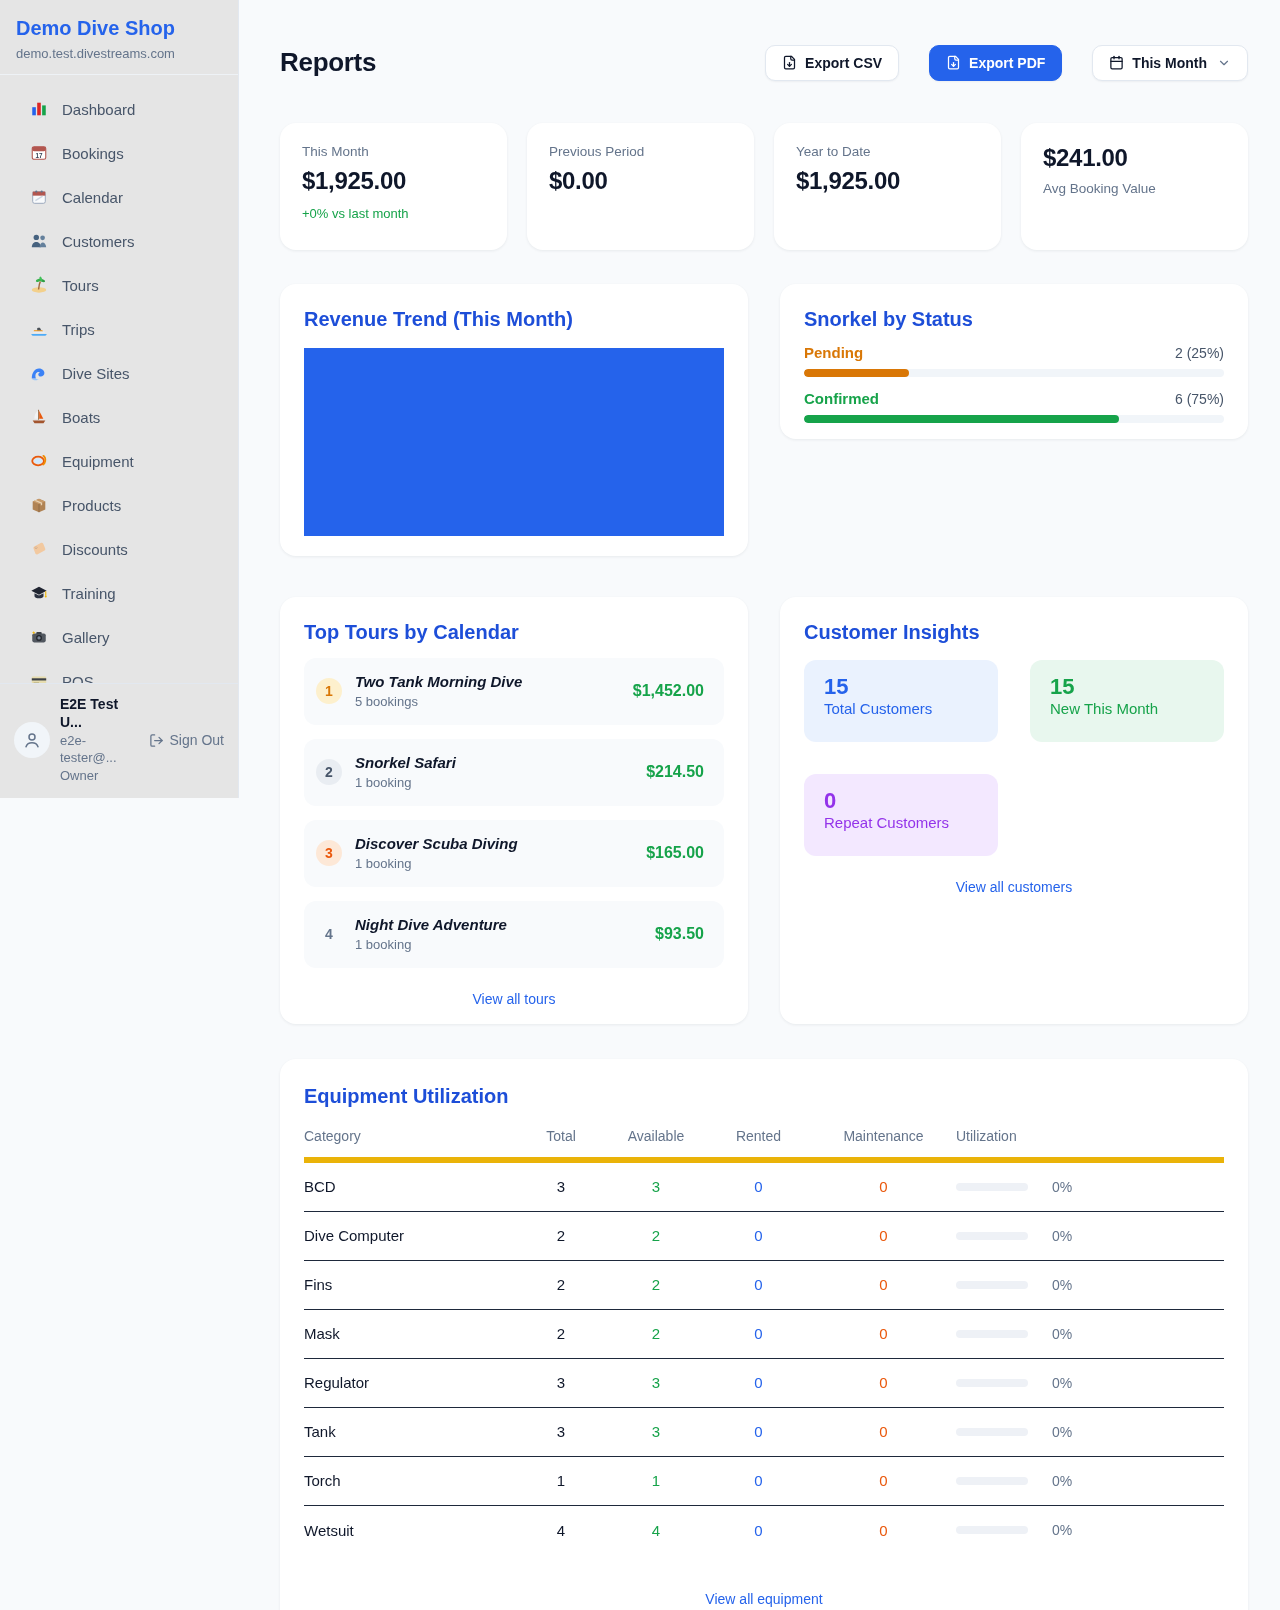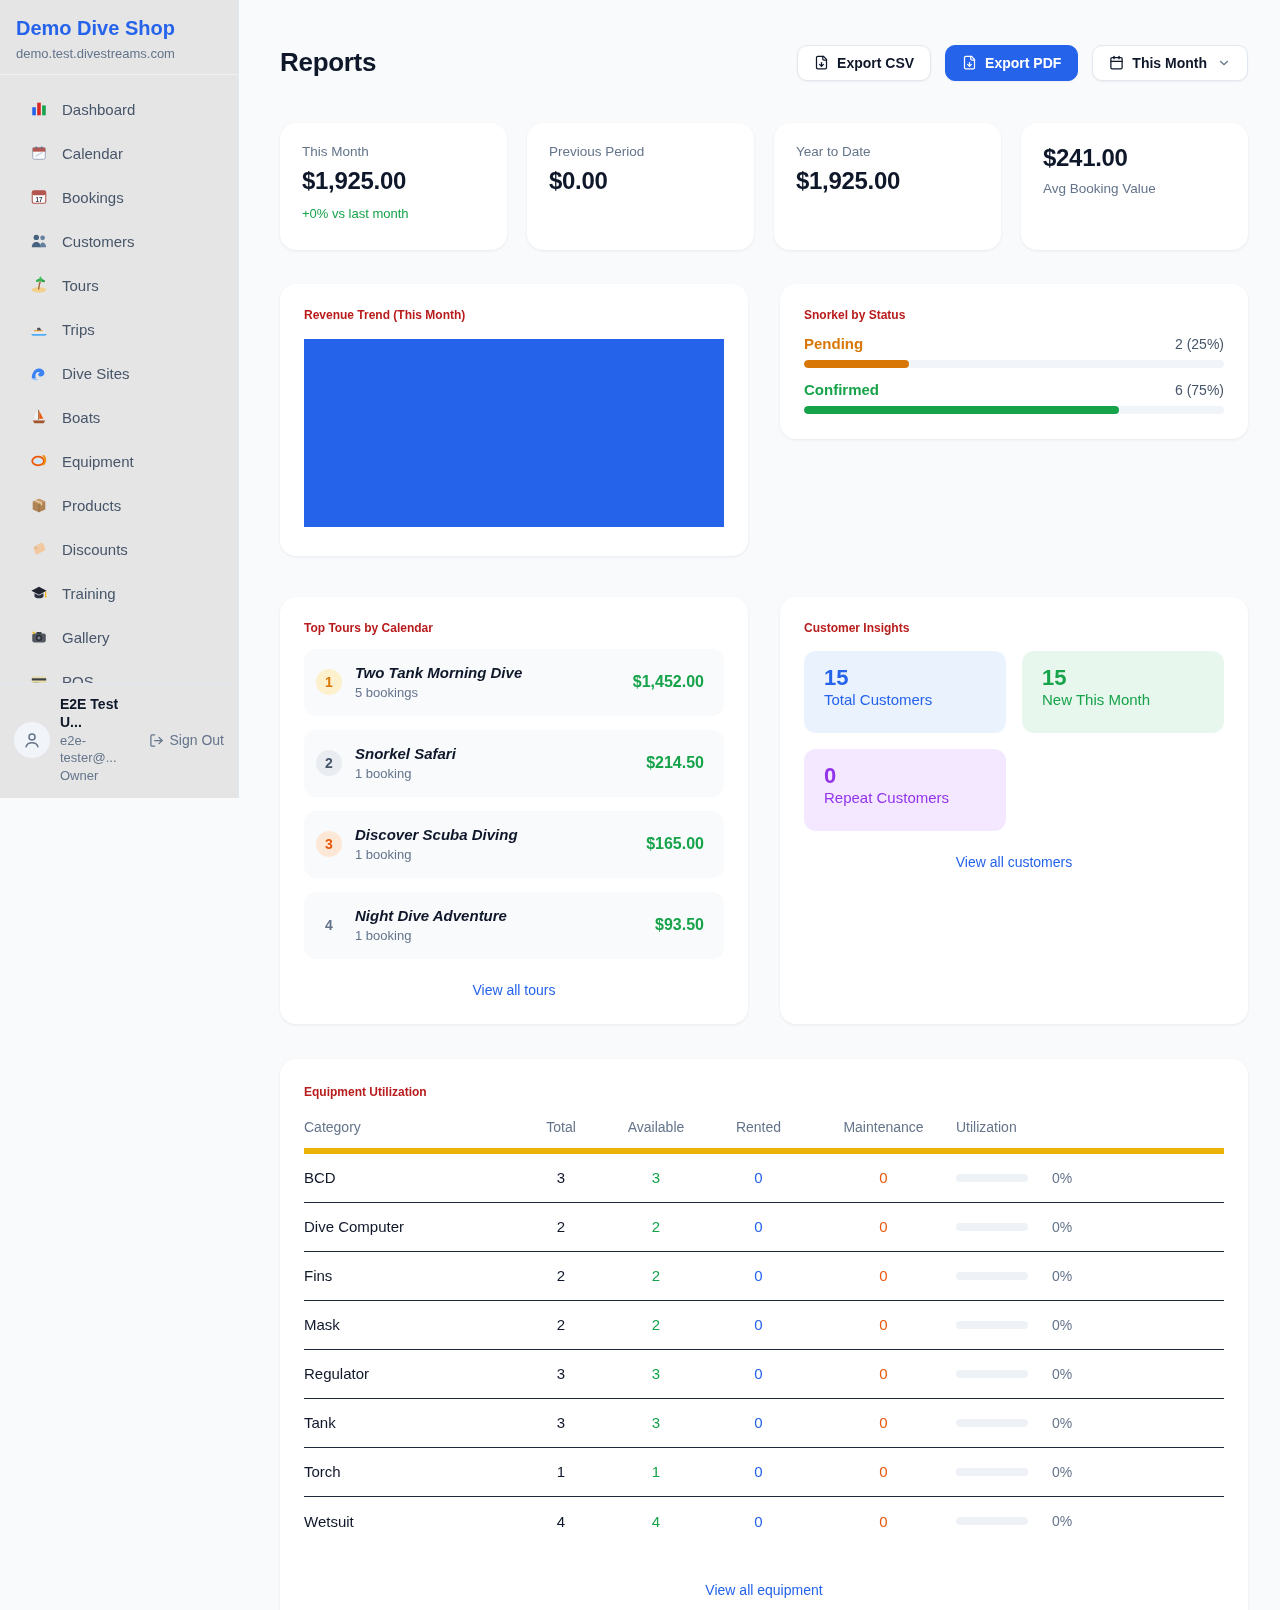--- a/index.html
+++ b/index.html
@@ -40,41 +40,41 @@
   .foot-email { font-size:13px; color:#64748b; margin-top:2px; }
   .foot-role { font-size:13px; color:#64748b; margin-top:2px; }
   .signout {
     margin-left:auto; display:flex; align-items:center; gap:6px;
     color:#64748b; font-size:14px; cursor:pointer; white-space:nowrap;
   }
   
   .main { margin-left:248px; padding:30px 32px 40px; }
   .main-head { display:flex; justify-content:space-between; align-items:center; margin-bottom:27px; }
   .page-title { font-size:26px; font-weight:800; letter-spacing:-0.3px; }
-  .actions { display:flex; gap:14px; }
+  .actions { display:flex; gap:30px; }
   .btn {
     display:flex; align-items:center; gap:8px; height:36px; padding:0 16px;
     border-radius:10px; background:#fff; border:1px solid #e2e8f0;
     font-size:14px; font-weight:bold; color:#0f172a; cursor:pointer;
     box-shadow:0 1px 2px rgba(15,23,42,.05);
   }
   .btn-primary { background:#2563eb; border-color:#2563eb; color:#fff; }
   .chev { margin-left:2px; color:#64748b; display:inline-flex; }
   .card { background:#fff; border-radius:16px; box-shadow:0 1px 3px rgba(15,23,42,.07); }
   
   .stats { display:grid; grid-template-columns:repeat(4,1fr); gap:20px; margin-bottom:34px; }
   .stat-card { height:127px; padding:21px 22px; }
   .stat-label { font-size:13.5px; color:#64748b; }
   .stat-value { font-size:24px; font-weight:800; margin-top:8px; letter-spacing:-0.3px; }
   .stat-note { font-size:13px; color:#16a34a; margin-top:11px; }
   .stat-card.value-first .stat-value { margin-top:0; }
   .stat-card.value-first .stat-label { margin-top:9px; }
   
   .row2 { display:grid; grid-template-columns:1fr 1fr; gap:32px; align-items:start; margin-bottom:41px; }
-  .card-title { font-size:12px; font-weight:bold; color:#b91c1c; }
+  .card-title { font-size:20px; font-weight:bold; color:#1d4ed8; }
   .revenue-card { height:272px; padding:24px; }
   .revenue-block { height:188px; margin-top:17px; }
   .status-card { height:155px; padding:24px; }
   .status-row { margin-top:13px; }
   .status-head { display:flex; justify-content:space-between; align-items:baseline; margin-bottom:8px; }
   .status-label { font-size:15px; font-weight:bold; }
   .status-value { font-size:14px; color:#475569; }
   .track { height:8px; border-radius:99px; background:#f1f5f9; overflow:hidden; }
   .fill { height:8px; border-radius:99px; }
   
@@ -86,21 +86,21 @@
   }
   .rank-badge {
     width:26px; height:26px; border-radius:50%; flex:0 0 auto;
     display:flex; align-items:center; justify-content:center;
     font-size:14px; font-weight:bold; margin-right:13px;
   }
   .tour-name { font-size:15px; font-weight:bold;font-style:italic; }
   .tour-sub { font-size:13px; color:#64748b; margin-top:4px; }
   .tour-price { margin-left:auto; color:#16a34a; font-weight:800; font-size:16px; }
   .view-link { display:block; text-align:center; color:#2563eb; font-size:14px; margin-top:23px; cursor:pointer; text-decoration:none; }
-  .tiles { display:grid; grid-template-columns:1fr 1fr; gap:16px; margin-top:16px; }
+  .tiles { display:grid; grid-template-columns:1fr 1fr; gap:32px; margin-top:16px; }
   .tile { height:82px; border-radius:12px; padding:14px 20px; }
   .tile-value { font-size:22px; font-weight:800; }
   .tile-label { font-size:15px; font-weight:400; }
   
   .equip-card { padding:26px 24px 28px; }
   .tbl { margin-top:20px; }
   .tbl-head, .tbl-row {
     display:grid; grid-template-columns:212px 90px 100px 105px 145px 1fr;
     align-items:center;
   }
@@ -132,38 +132,38 @@
             <rect x="2.5" y="8" width="4" height="9" fill="#2563eb"></rect>
             <rect x="8" y="3" width="4" height="14" fill="#dc2626"></rect>
             <rect x="13.5" y="6" width="4" height="11" fill="#16a34a"></rect>
           </svg>
         </span>
       <span>Dashboard</span>
     </div>
     <div class="nav-item">
       <span class="nav-ico">
           <svg viewBox="0 0 20 20">
+            <rect x="2.5" y="3" width="15" height="14" rx="2" fill="#fff" stroke="#b2564f" stroke-width="1.2"></rect>
+            <rect x="2.5" y="3" width="15" height="5" rx="2" fill="#b2564f"></rect>
+            <text x="10" y="15" font-size="7" font-weight="bold" fill="#334155" text-anchor="middle" font-family="Liberation Sans,sans-serif">17</text>
+          </svg>
+        </span>
+      <span>Bookings</span>
+    </div>
+    <div class="nav-item">
+      <span class="nav-ico">
+          <svg viewBox="0 0 20 20">
             <rect x="3" y="4" width="14" height="13" rx="2" fill="#f8fafc" stroke="#94a3b8" stroke-width="1"></rect>
             <rect x="3" y="4" width="14" height="4.5" fill="#b2564f"></rect>
             <circle cx="7" cy="4" r="1.2" fill="#64748b"></circle>
             <circle cx="13" cy="4" r="1.2" fill="#64748b"></circle>
             <path d="M6 14l8-5" stroke="#cbd5e1" stroke-width="1.4"></path>
           </svg>
         </span>
       <span>Calendar</span>
-    </div>
-    <div class="nav-item">
-      <span class="nav-ico">
-          <svg viewBox="0 0 20 20">
-            <rect x="2.5" y="3" width="15" height="14" rx="2" fill="#fff" stroke="#b2564f" stroke-width="1.2"></rect>
-            <rect x="2.5" y="3" width="15" height="5" rx="2" fill="#b2564f"></rect>
-            <text x="10" y="15" font-size="7" font-weight="bold" fill="#334155" text-anchor="middle" font-family="Liberation Sans,sans-serif">17</text>
-          </svg>
-        </span>
-      <span>Bookings</span>
     </div>
     <div class="nav-item">
       <span class="nav-ico">
           <svg viewBox="0 0 20 20">
             <circle cx="7" cy="6" r="3" fill="#46627f"></circle>
             <path d="M2 17c0-4 2.5-6 5-6s5 2 5 6z" fill="#46627f"></path>
             <circle cx="14" cy="6.5" r="2.6" fill="#64809c"></circle>
             <path d="M10.5 17c.4-3.4 2-5.4 3.7-5.4 1.8 0 3.4 2 3.8 5.4z" fill="#64809c"></path>
           </svg>
         </span>

